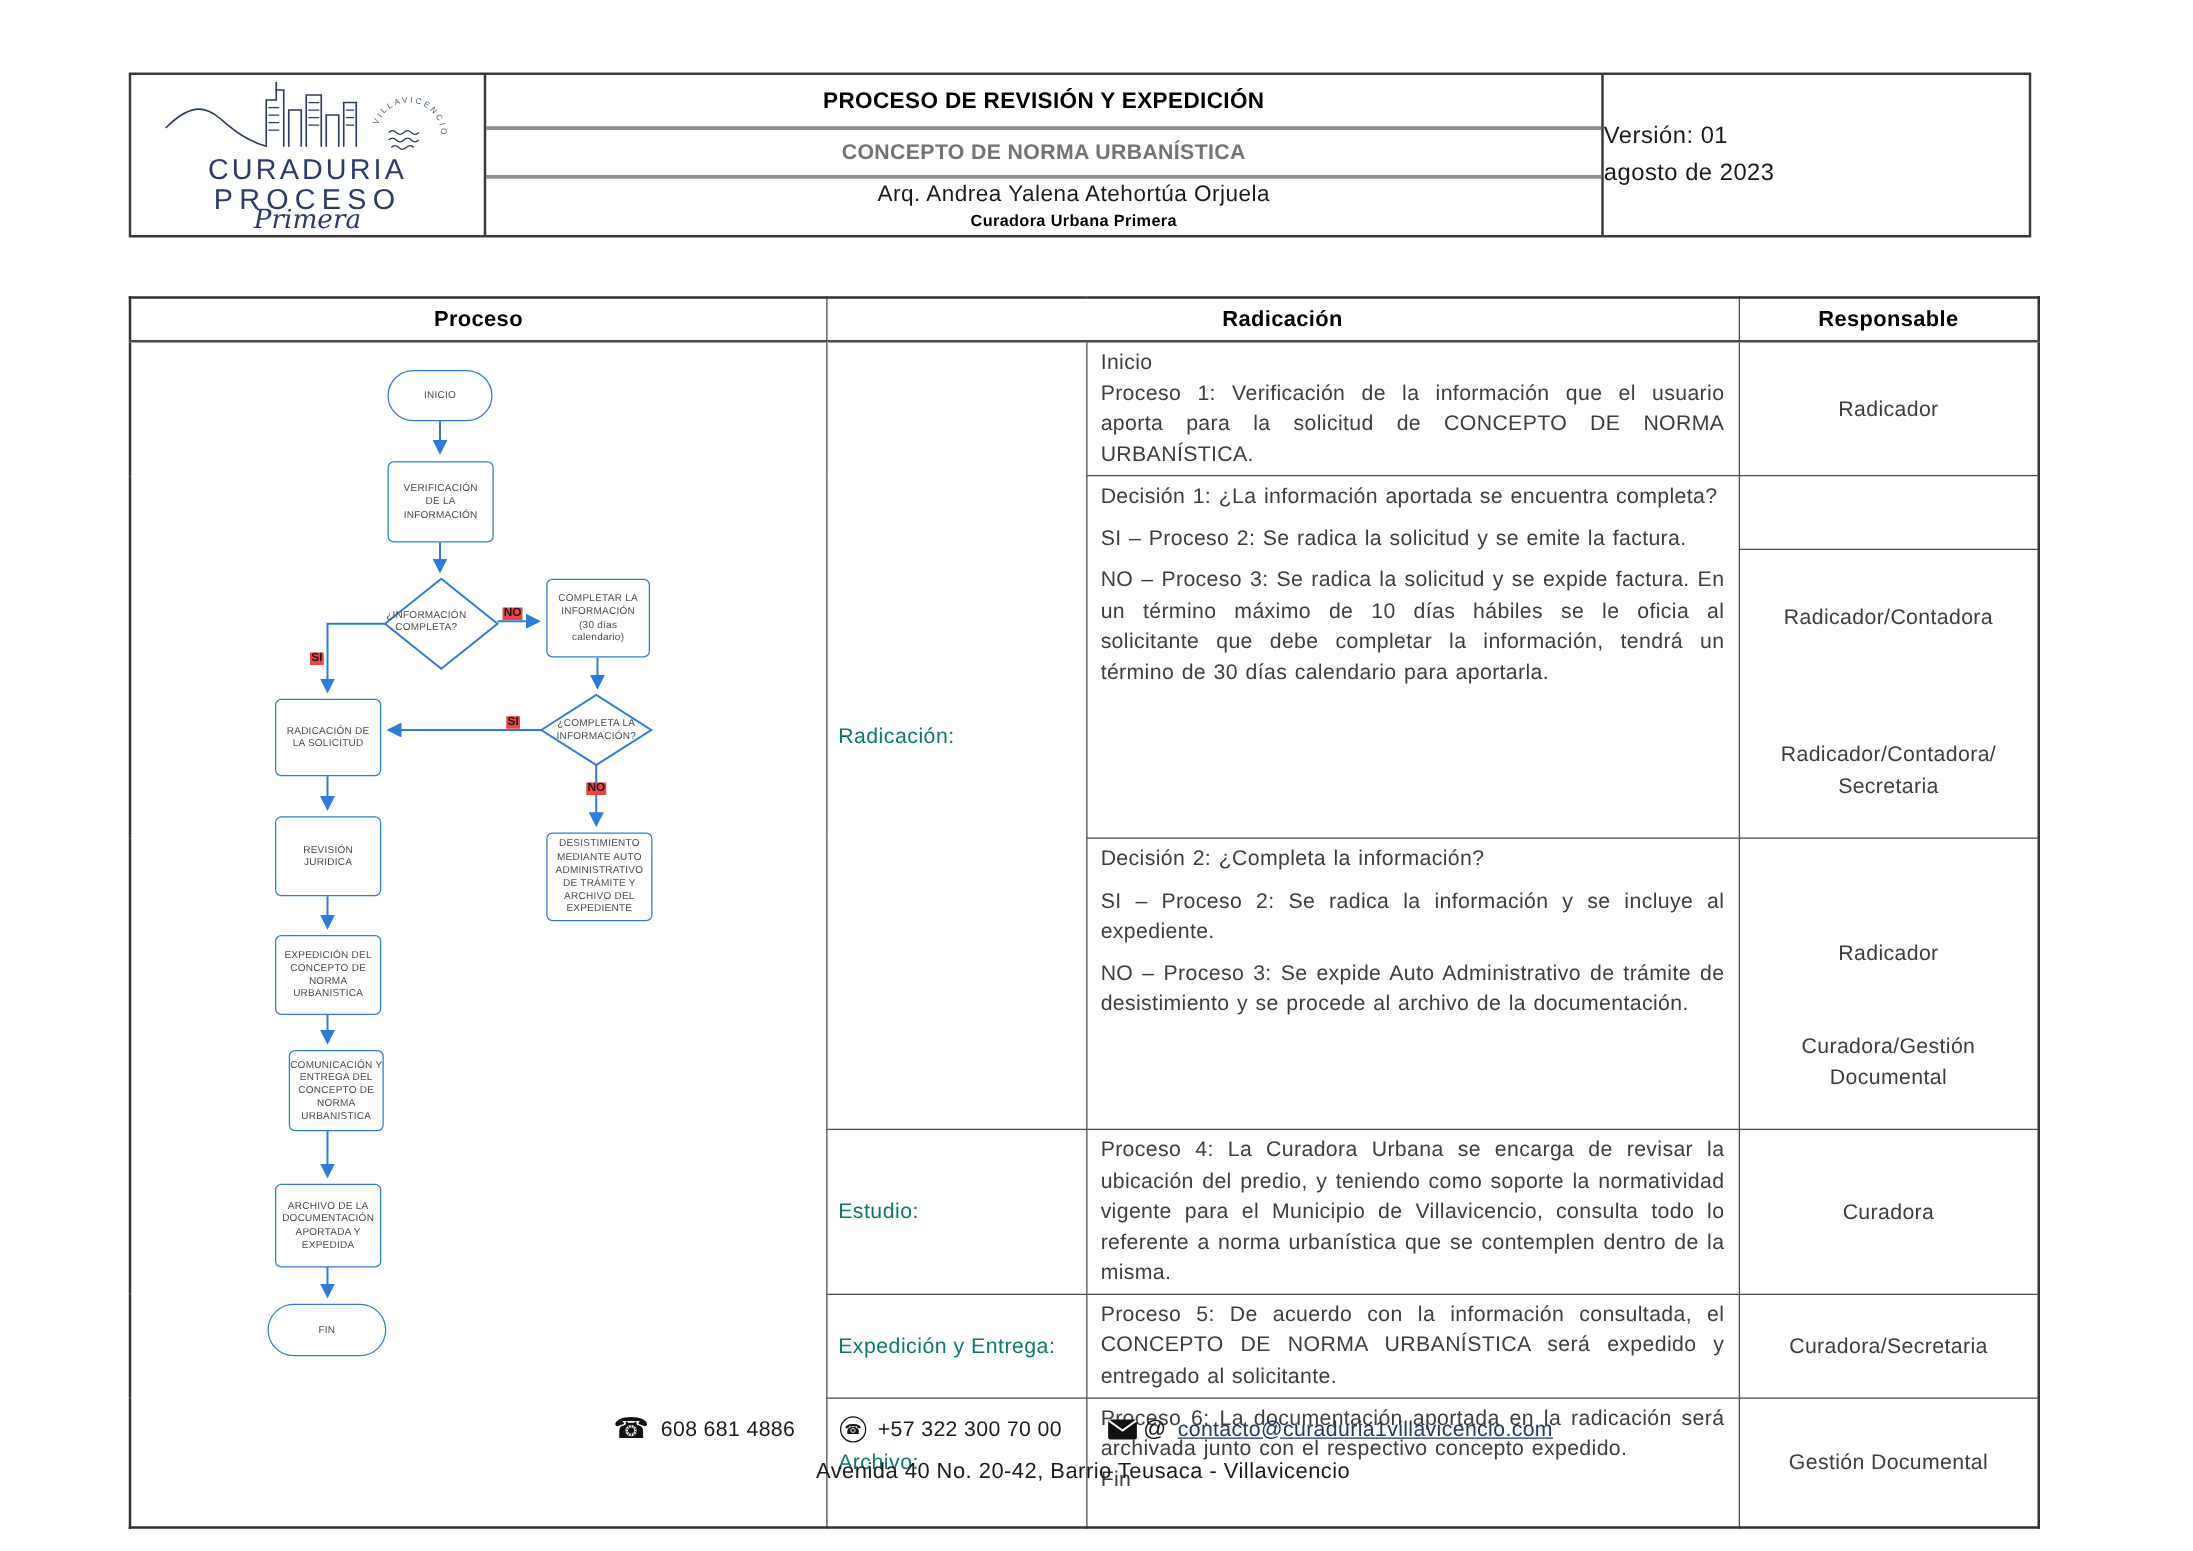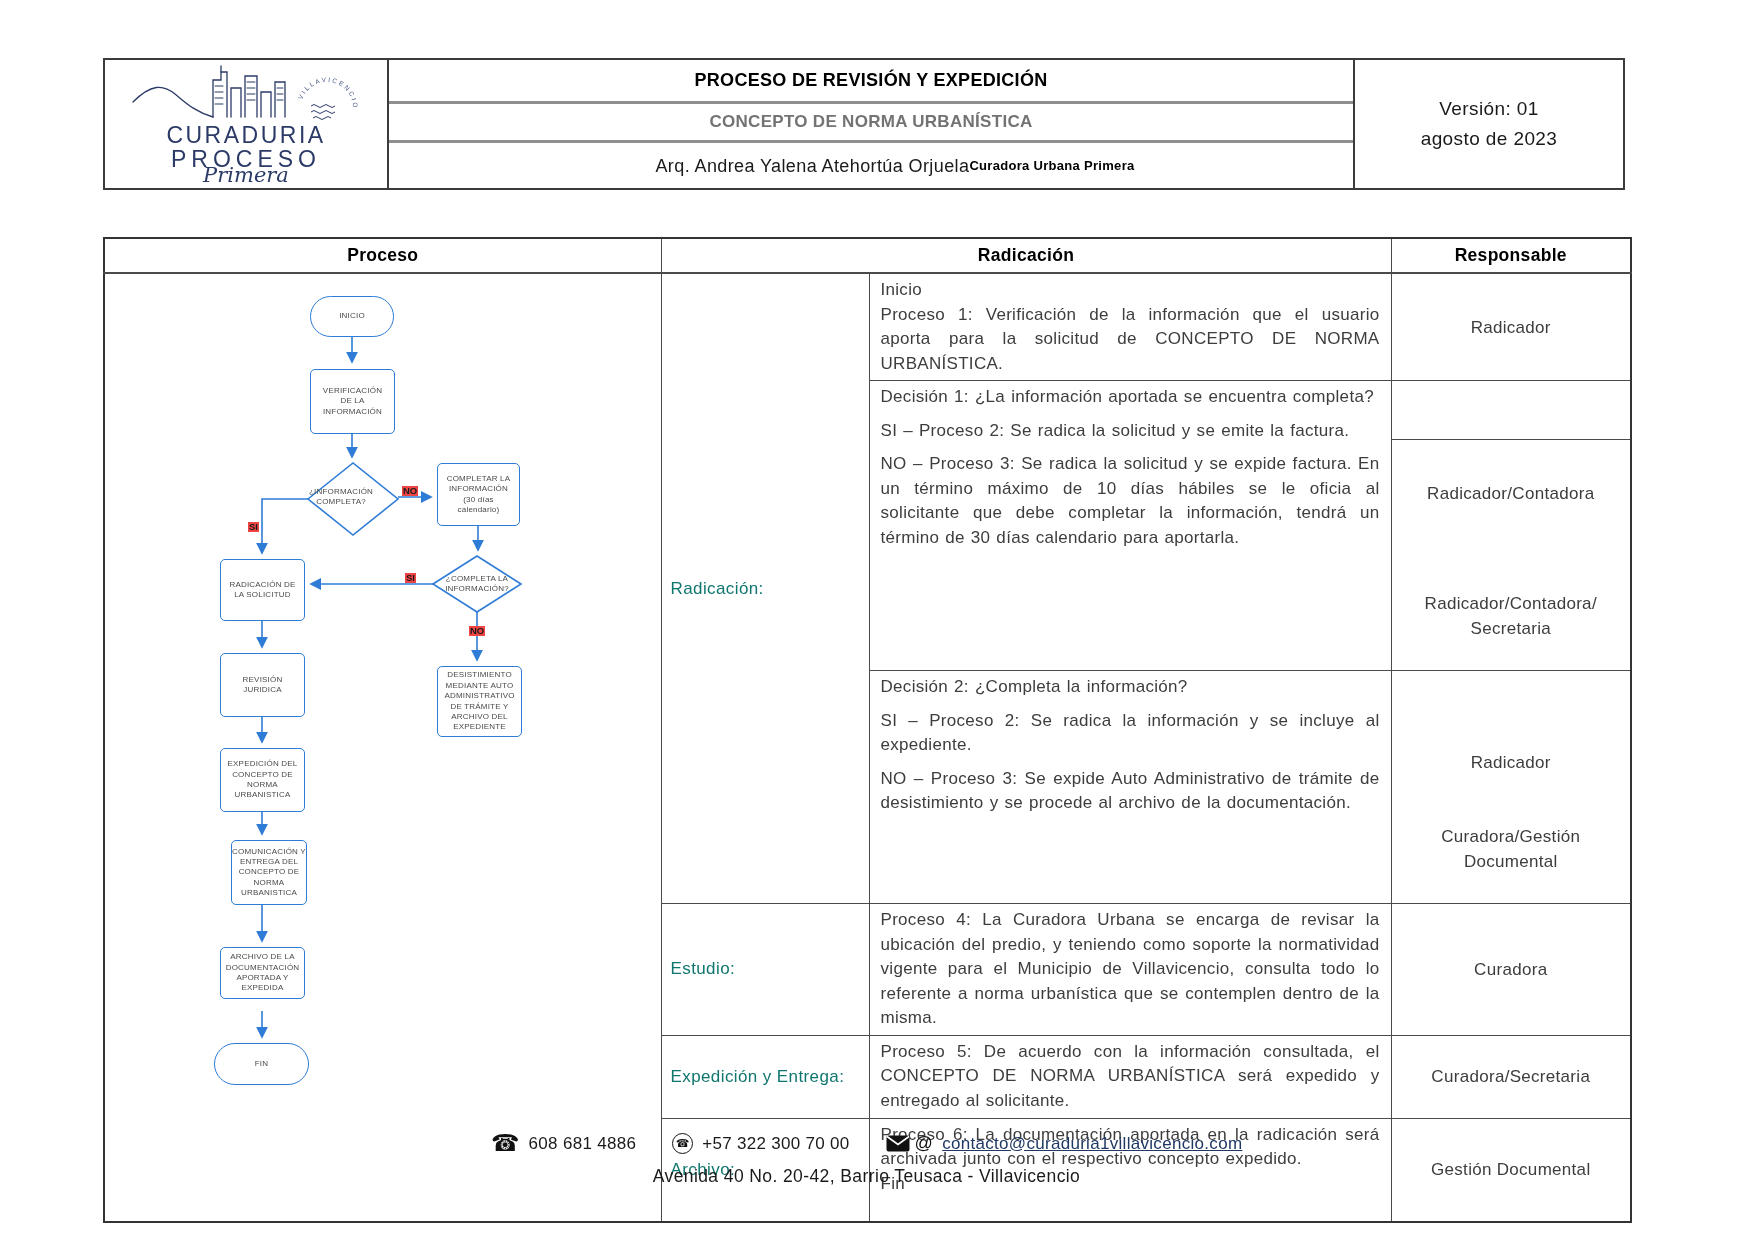--- a/index.html
+++ b/index.html
@@ -8,24 +8,24 @@
   
   .header-box{position:absolute;left:103px;top:58px;width:1518px;height:128px;border:2px solid #3b3b3b;display:flex;background:#fff;}
   .logo-cell{width:282px;border-right:2px solid #3b3b3b;position:relative;overflow:hidden;}
   .logo-art{position:absolute;left:24px;top:2px;}
   .logo-word1{position:absolute;left:0;top:62px;width:100%;text-align:center;font-size:23px;letter-spacing:2.5px;color:#2b3a67;font-weight:500;}
   .logo-word2{position:absolute;left:0;top:86px;width:100%;text-align:center;font-size:23px;letter-spacing:5px;color:#2b3a67;font-weight:500;}
   .logo-word3{position:absolute;left:0;top:103px;width:100%;text-align:center;font-family:"DejaVu Serif",serif;font-style:italic;font-size:21px;color:#2b3a67;}
   .titles-cell{flex:1;border-right:2px solid #3b3b3b;display:flex;flex-direction:column;}
   .t-row1{height:41px;border-bottom:3px solid #8f8f8f;display:flex;align-items:center;justify-content:center;font-weight:bold;font-size:18px;color:#000;letter-spacing:0.3px;}
   .t-row2{height:36px;border-bottom:3px solid #8f8f8f;display:flex;align-items:center;justify-content:center;font-weight:bold;font-size:17px;color:#737373;letter-spacing:0.3px;}
-  .t-row3{flex:1;display:flex;flex-direction:row;align-items:center;justify-content:center;line-height:22px;padding-left:48px;}
+  .t-row3{flex:1;display:flex;flex-direction:column;align-items:center;justify-content:center;line-height:22px;padding-left:48px;}
   .t3a{font-size:18px;color:#1a1a1a;letter-spacing:0.4px;}
   .t3b{font-size:13px;font-weight:bold;color:#000;letter-spacing:0.3px;}
-  .version-cell{width:268px;display:flex;flex-direction:column;align-items:center;justify-content:center;font-size:19px;color:#1a1a1a;line-height:30px;letter-spacing:0.4px;}
+  .version-cell{width:340px;display:flex;flex-direction:column;justify-content:center;font-size:19px;color:#1a1a1a;line-height:30px;letter-spacing:0.4px;}
 
   
   table.main{position:absolute;left:103px;top:237px;width:1527px;border-collapse:collapse;table-layout:fixed;border:2px solid #333;}
   table.main th,table.main td{border:1px solid #4a4a4a;}
   table.main th{height:31px;font-size:17.5px;font-weight:bold;color:#000;text-align:center;border-bottom:2px solid #4a4a4a;letter-spacing:0.3px;}
   td{vertical-align:top;}
   .stage-cell{vertical-align:middle;font-size:17px;color:#0f766e;padding:4px 6px 4px 9px;letter-spacing:0.4px;line-height:24px;}
   .desc-cell{padding:4px 11px 4px 11px;font-size:17px;line-height:24.5px;text-align:justify;color:#3d3d3d;letter-spacing:0.3px;word-spacing:1px;overflow:hidden;}
   .desc-cell p{margin:0 0 9px 0;}
   .desc-cell p.tight{margin:0;}
@@ -167,21 +167,21 @@
 JURIDICA</div>
           <div class="fnode" style="left:115px;top:474px;width:85px;height:64px;">EXPEDICIÓN DEL
 CONCEPTO DE
 NORMA
 URBANISTICA</div>
           <div class="fnode" style="left:114px;top:566px;width:76px;height:65px;margin-left:12px;">COMUNICACIÓN Y
 ENTREGA DEL
 CONCEPTO DE
 NORMA
 URBANISTICA</div>
-          <div class="fnode" style="left:115px;top:673px;width:85px;height:52px;">ARCHIVO DE LA
+          <div class="fnode" style="left:115px;top:673px;width:85px;height:67px;">ARCHIVO DE LA
 DOCUMENTACIÓN
 APORTADA Y
 EXPEDIDA</div>
           <div class="fnode stadium" style="left:109px;top:769px;width:95px;height:42px;">FIN</div>
           <span class="elabel" style="left:297px;top:212px;">NO</span>
           <span class="elabel" style="left:143px;top:248px;">SI</span>
           <span class="elabel" style="left:300px;top:299px;">SI</span>
           <span class="elabel" style="left:364px;top:352px;">NO</span>
         </div>
       </td>

